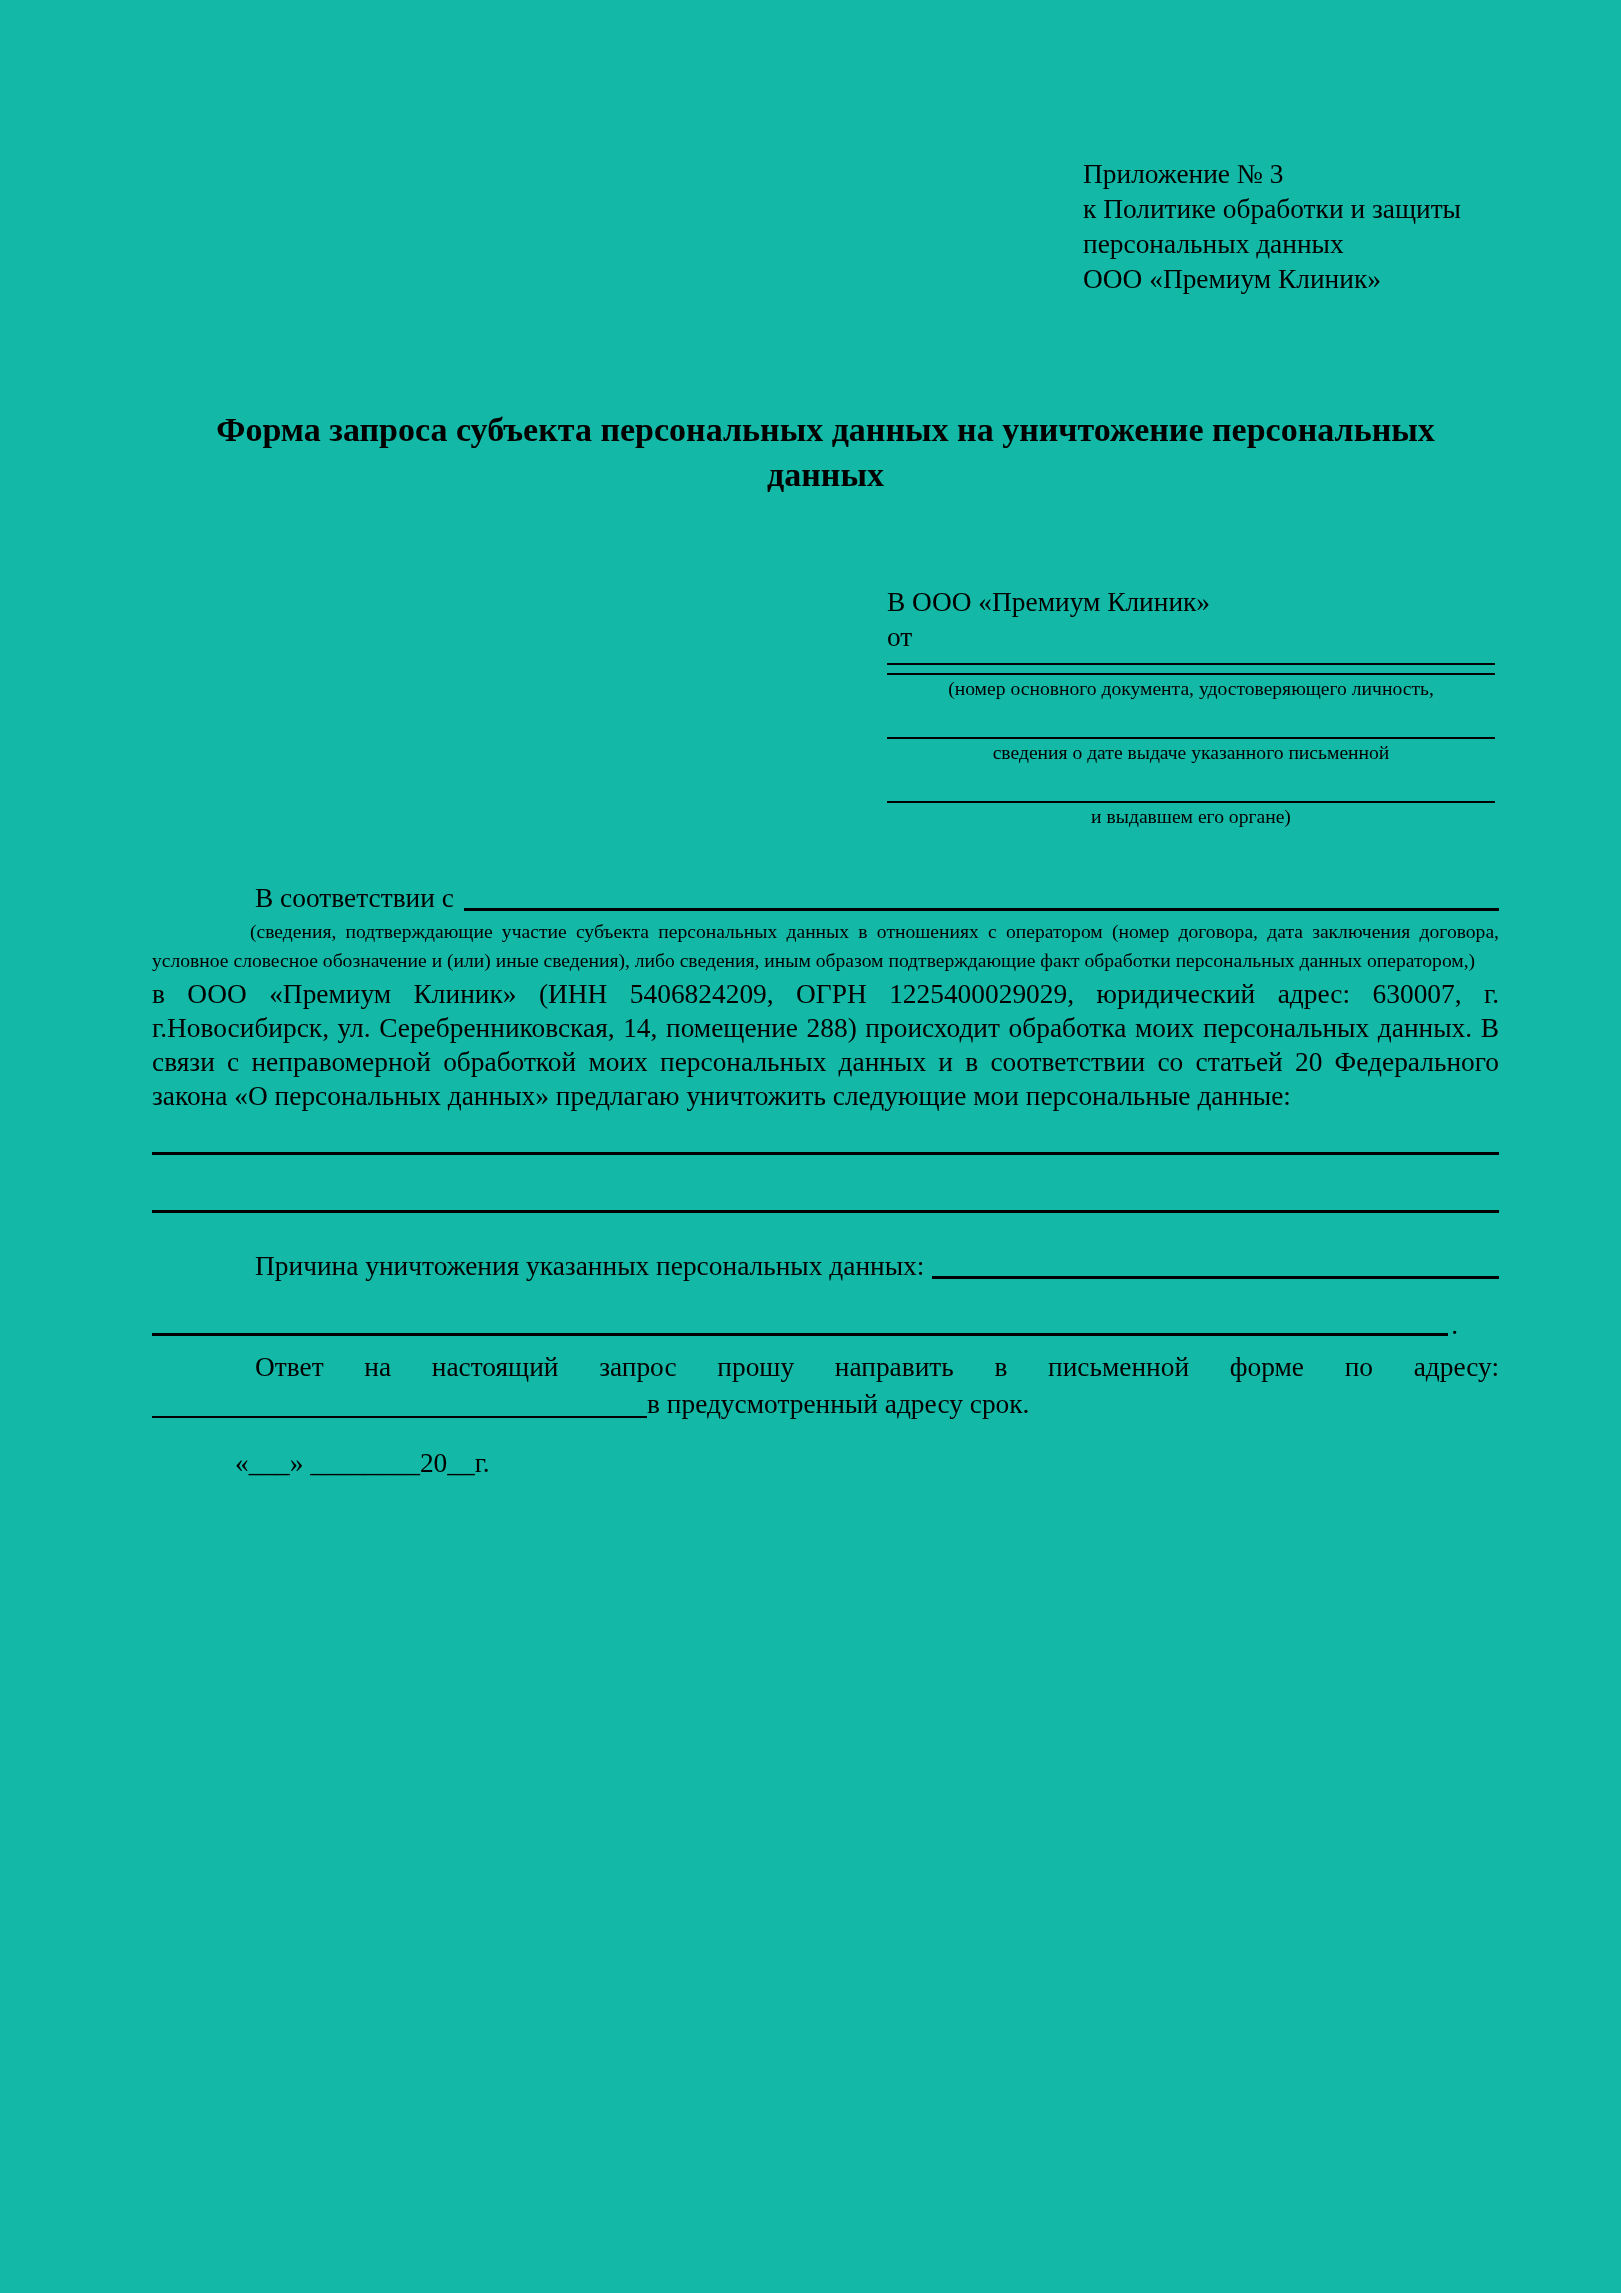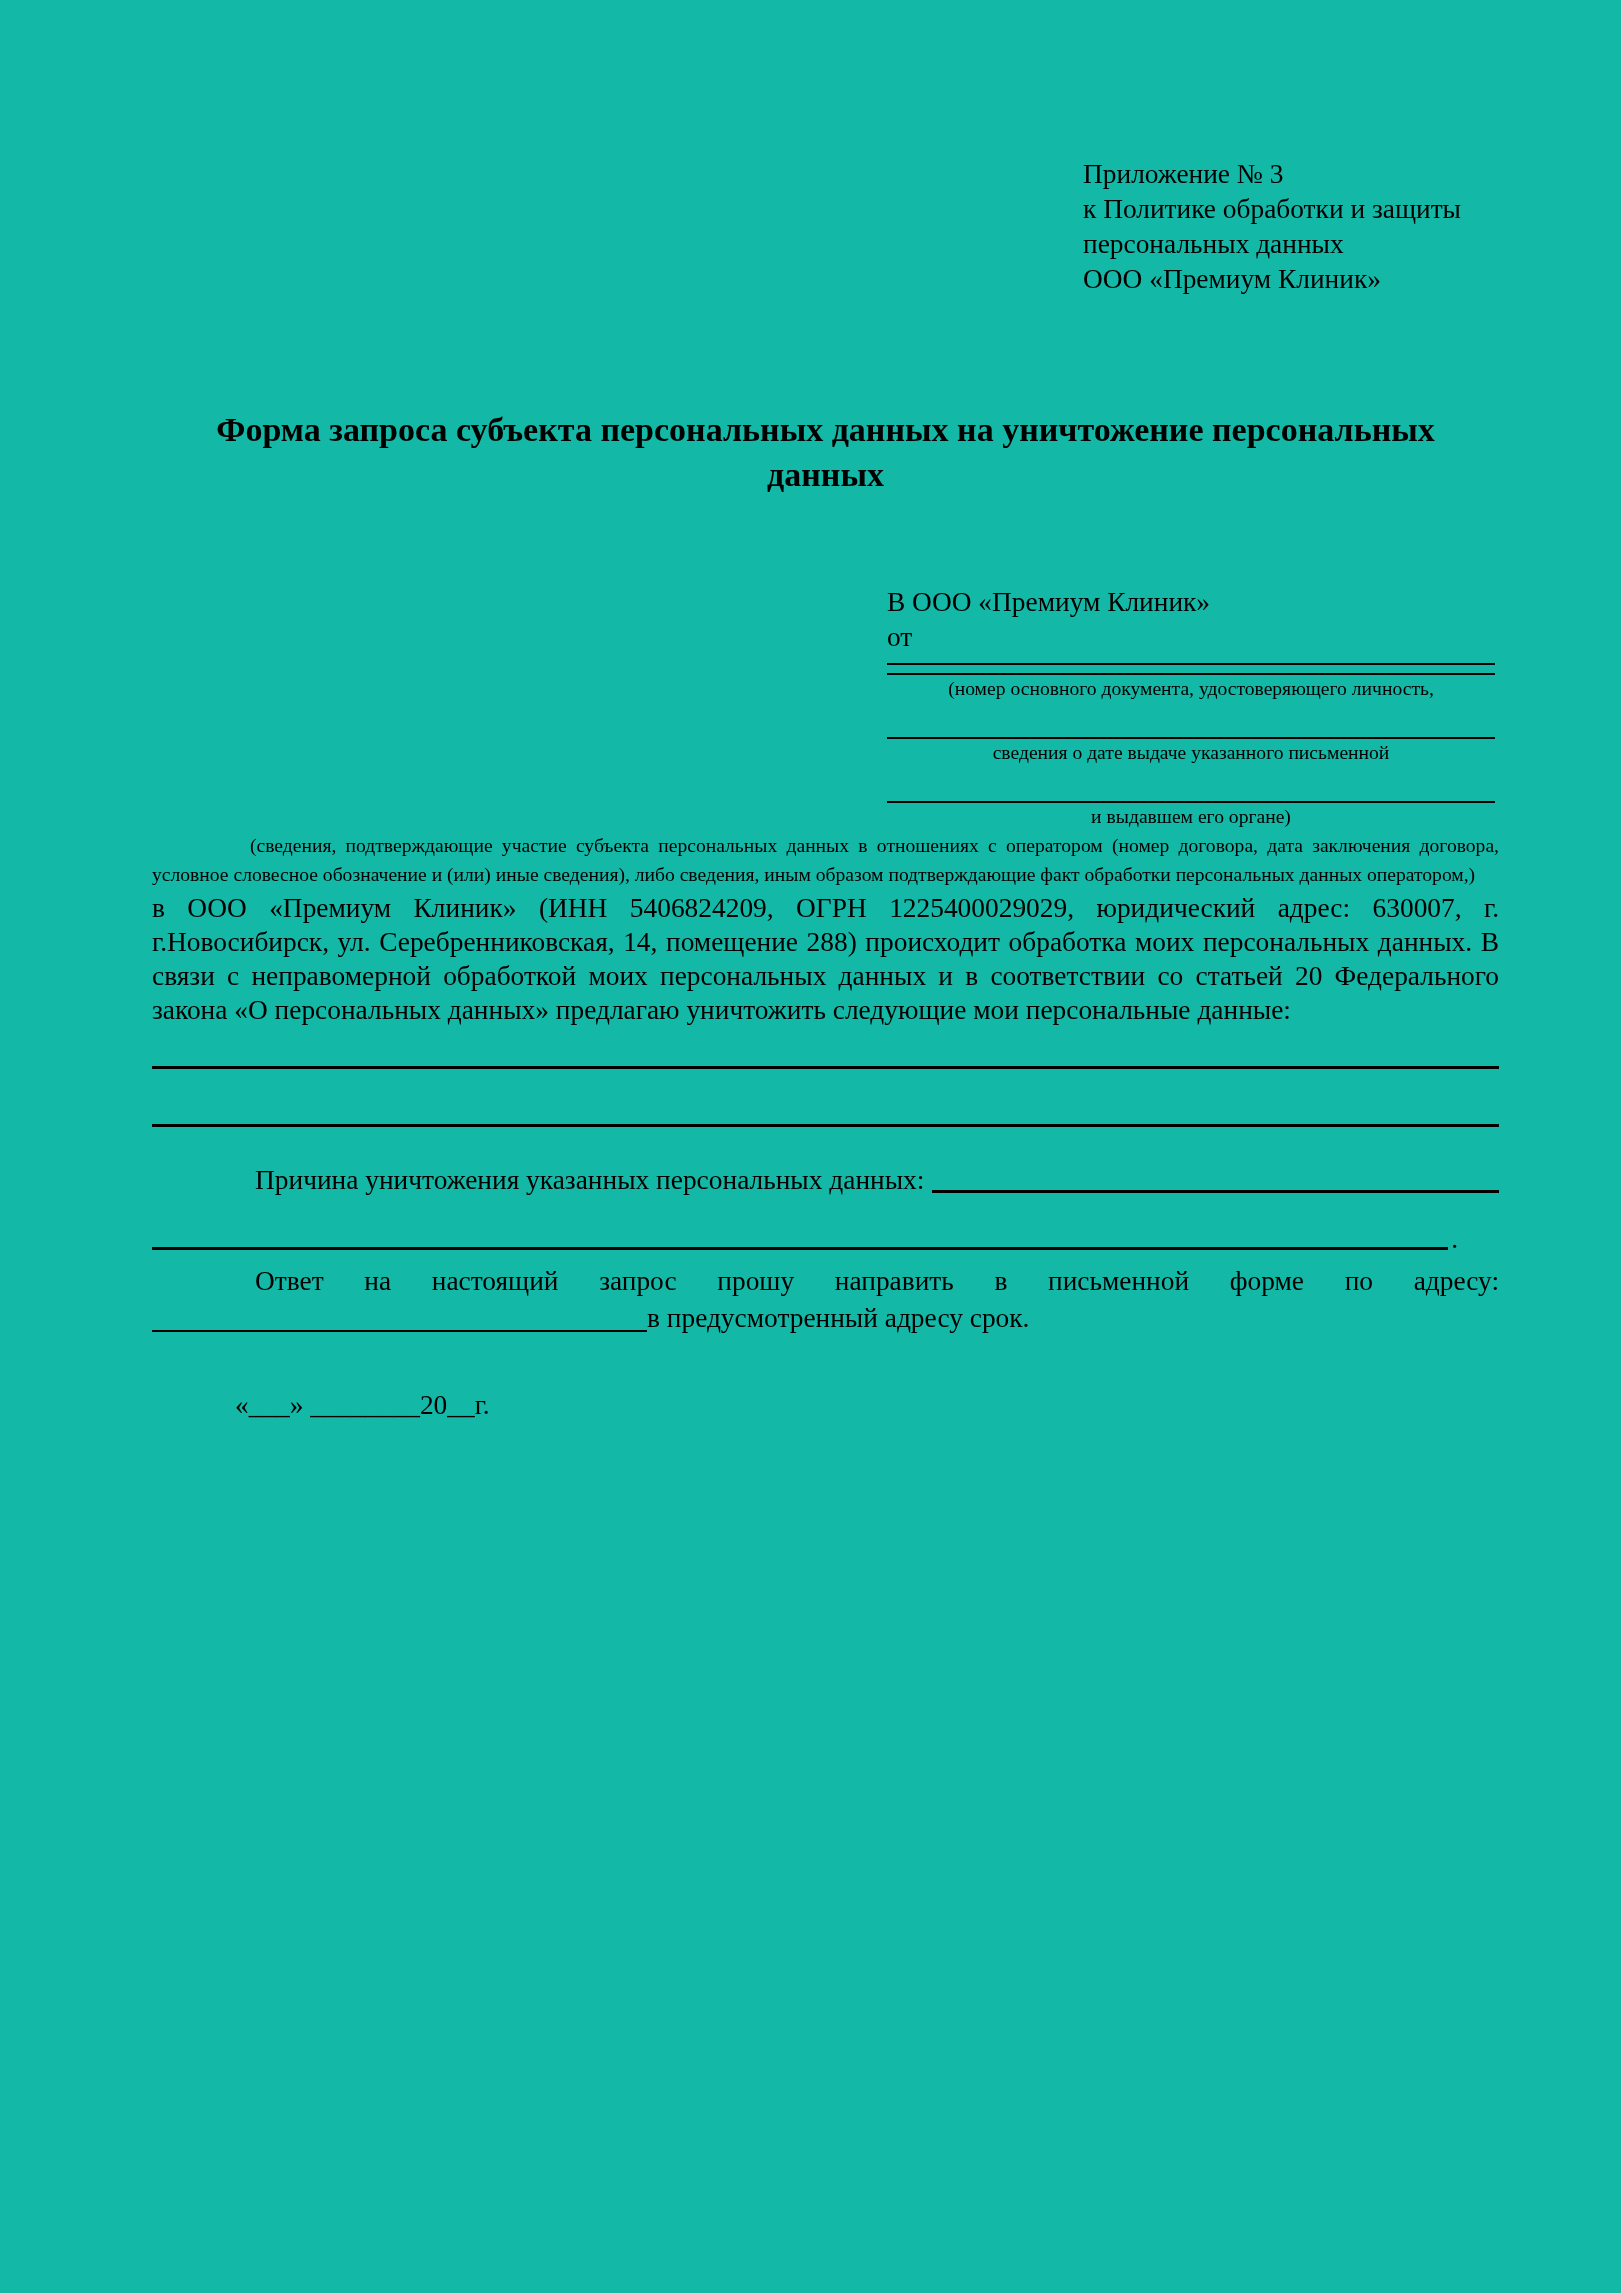--- a/index.html
+++ b/index.html
@@ -75,21 +75,21 @@
     margin-top: 9.8px;
     text-align: justify;
     text-align-last: justify;
     text-indent: 103px;
     line-height: 34px;
   }
 
   .response-tail-row { display: flex; margin-top: 3.9px; line-height: 35px; }
   .response-tail-row .tail-line { width: 495px; border-bottom: 2.9px solid #000; margin-bottom: 4.9px; }
 
-  .footer-row { display: flex; margin-top: 52px; line-height: 35px; }
+  .footer-row { display: flex; margin-top: 24px; line-height: 35px; }
   .footer-row .date-field { margin-left: 83px; white-space: nowrap; }
   .footer-row .sig-group { margin-left: auto; display: flex; }
   .footer-row .sig-line { width: 402px; border-bottom: 2.9px solid #000; margin-bottom: 5.9px; }
   .footer-row .sig-caption { white-space: nowrap; }
 </style>
 </head>
 <body>
 
 <div class="page">
 
@@ -107,20 +107,24 @@
     <div>от</div>
     <div class="fill-line"></div>
     <div class="fill-line"></div>
     <div class="caption">(номер основного документа, удостоверяющего личность,</div>
     <div class="fill-line"></div>
     <div class="caption">сведения о дате выдаче указанного письменной</div>
     <div class="fill-line"></div>
     <div class="caption">и выдавшем его органе)</div>
   </div>
 
+  <div class="according-row">
+    <span class="prefix">В соответствии с</span>
+    <span class="inline-fill"></span>
+  </div>
 
   <p class="fine-print">(сведения, подтверждающие участие субъекта персональных данных в отношениях с оператором (номер договора, дата заключения договора, условное словесное обозначение и (или) иные сведения), либо сведения, иным образом подтверждающие факт обработки персональных данных оператором,)</p>
 
   <p class="main-para">в ООО «Премиум Клиник» (ИНН 5406824209, ОГРН 1225400029029, юридический адрес: 630007, г. г.Новосибирск, ул. Серебренниковская, 14, помещение 288) происходит обработка моих персональных данных. В связи с неправомерной обработкой моих персональных данных и в соответствии со статьей 20 Федерального закона «О персональных данных» предлагаю уничтожить следующие мои персональные данные:</p>
 
   <div class="rule r1"></div>
   <div class="rule r2"></div>
 
   <div class="reason-row">
     <span class="label">Причина уничтожения указанных персональных данных:</span>

